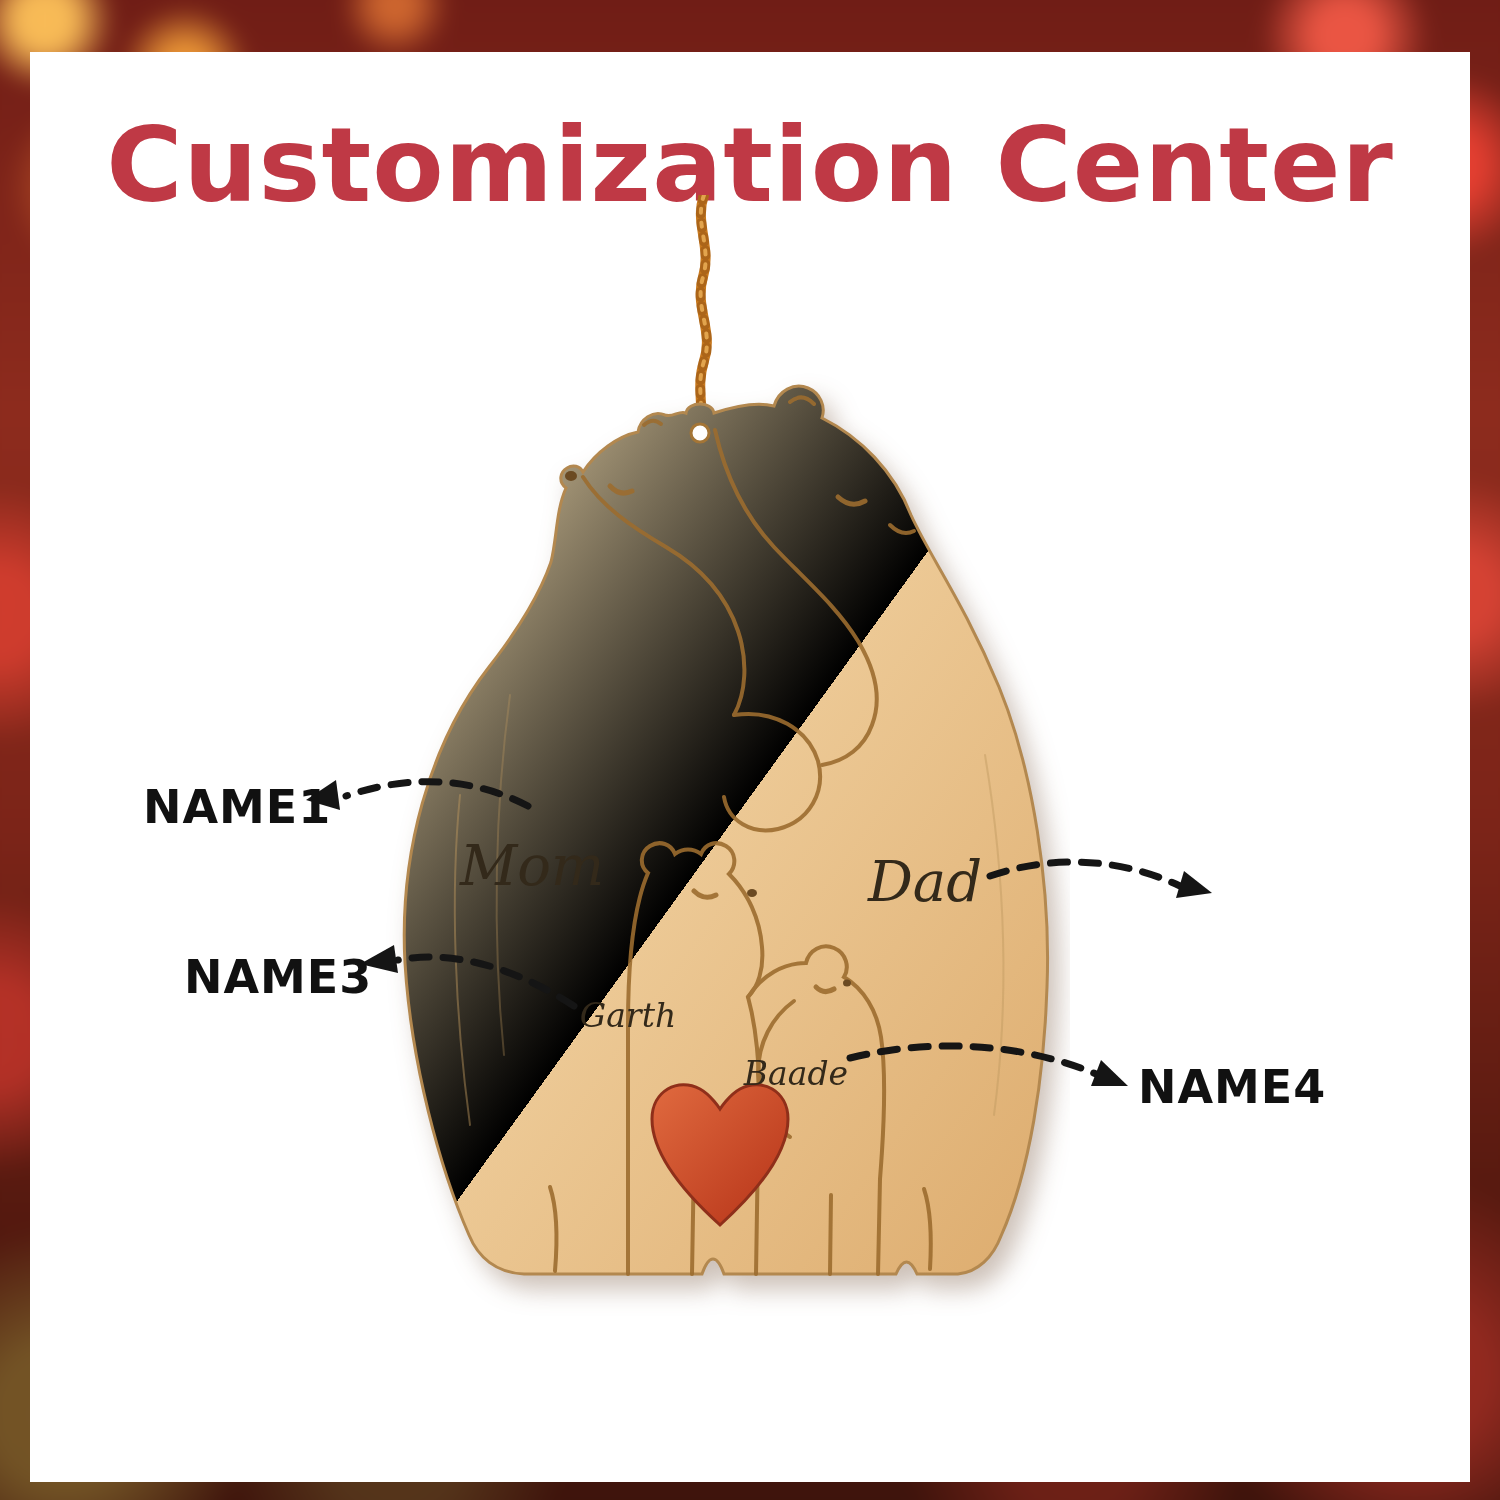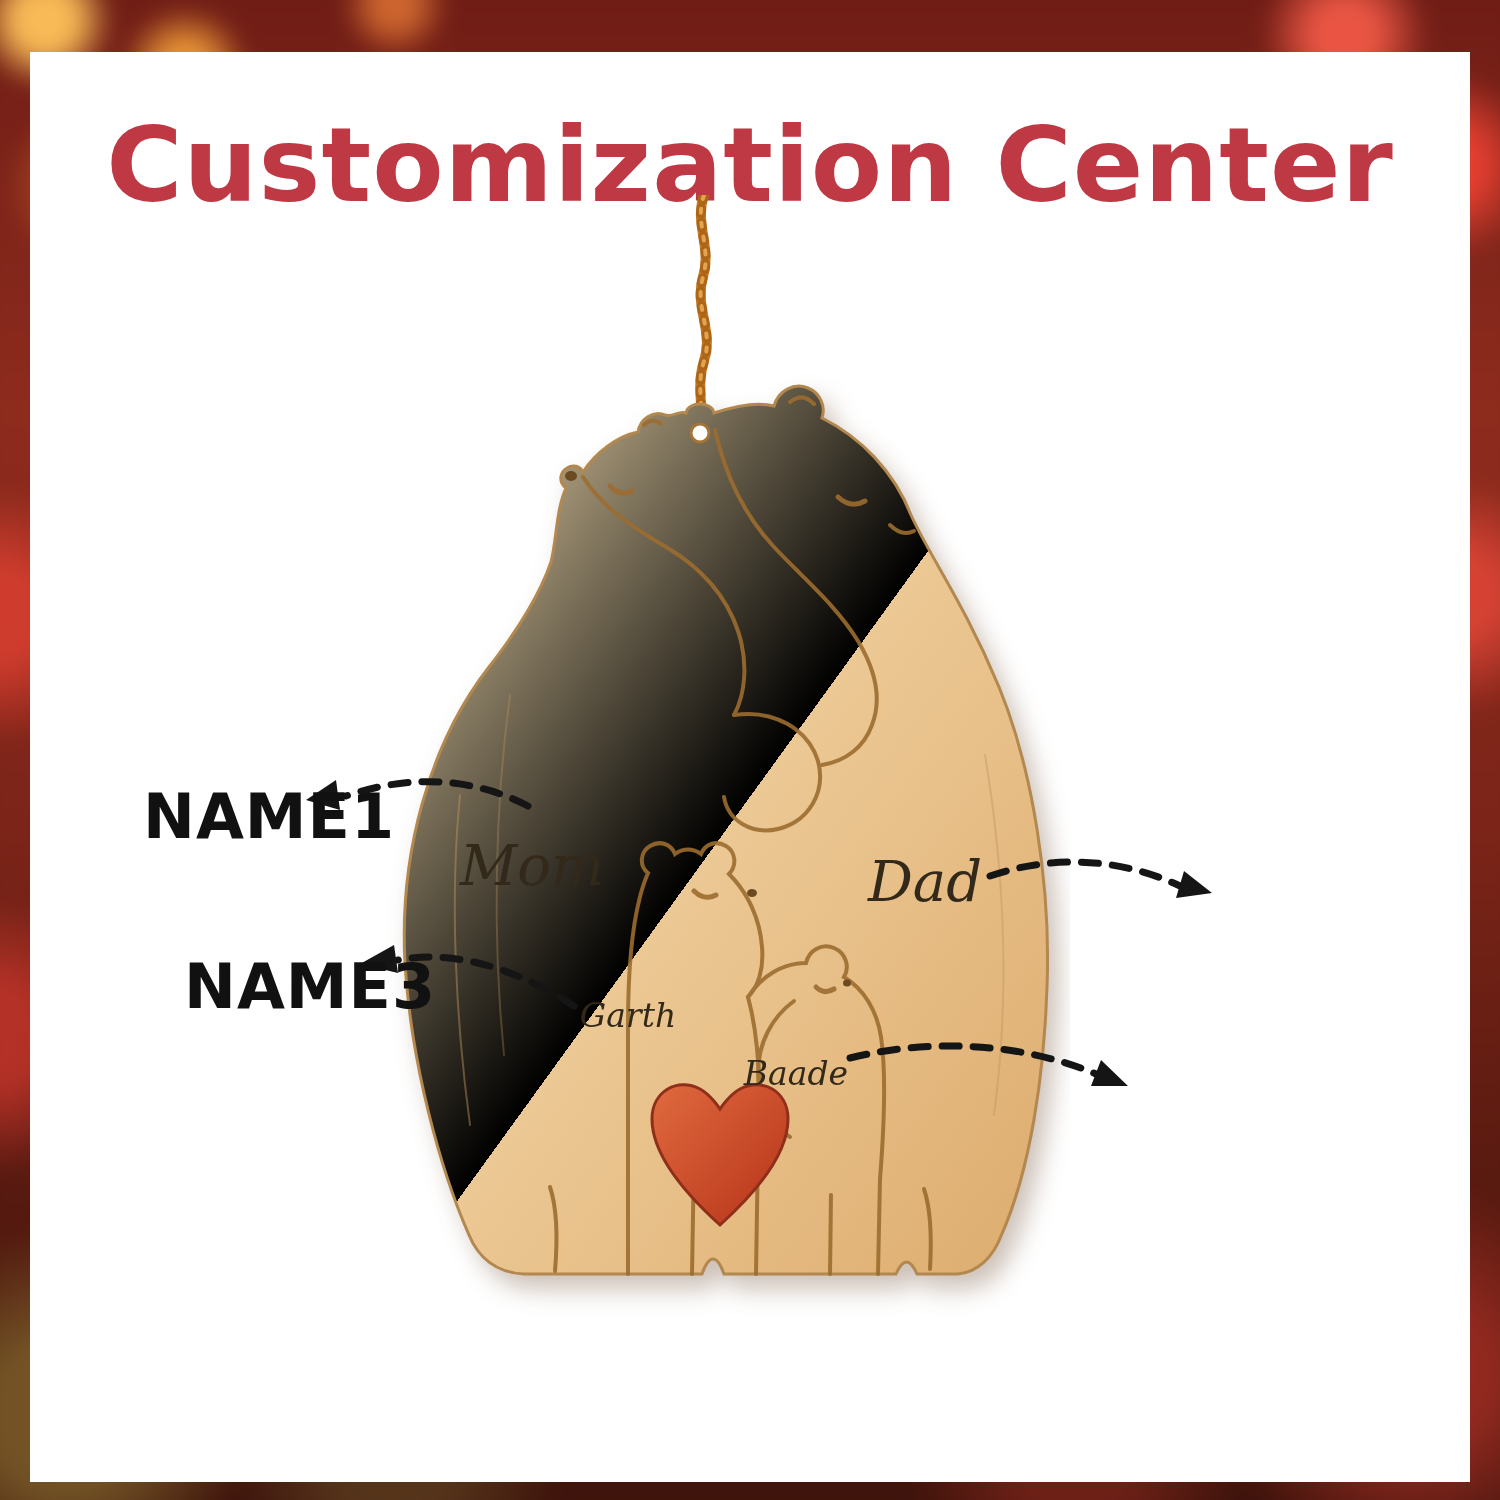--- a/index.html
+++ b/index.html
@@ -30,21 +30,21 @@
 
   .title{position:absolute;left:0;top:52px;width:100%;text-align:center;
          font-size:104px;font-weight:bold;letter-spacing:1px;white-space:nowrap;
          color:#bf3945;font-family:"DejaVu Sans", sans-serif;}
 
   .ornament{position:absolute;left:370px;top:195px;width:700px;height:1130px;}
   .wood-shadow{filter:drop-shadow(10px 14px 12px rgba(90,50,20,.30));}
 
   .arrows{position:absolute;left:0;top:0;width:1500px;height:1500px;pointer-events:none;}
 
-  .callout{position:absolute;font-size:62px;font-weight:800;color:#111111;
+  .callout{position:absolute;font-size:46px;font-weight:800;color:#111111;
            font-family:"DejaVu Sans", sans-serif;letter-spacing:1px;white-space:nowrap;}
   .n1{left:143px;top:780px;}
   .n2{left:1220px;top:868px;}
   .n3{left:184px;top:950px;}
   .n4{left:1138px;top:1060px;}
 
   .wood-name{font-family:"DejaVu Serif", serif;font-style:italic;fill:#33291a;}
 </style>
 </head>
 <body>
@@ -162,13 +162,14 @@
     <g fill="#151515">
       <polygon points="306,800 340,810 336,780"></polygon>
       <polygon points="1212,893 1176,898 1184,871"></polygon>
       <polygon points="360,964 398,973 394,945"></polygon>
       <polygon points="1128,1086 1091,1086 1101,1060"></polygon>
     </g>
   </svg>
 
   <div class="callout n1">NAME1</div>
   <div class="callout n3">NAME3</div>
+  <div class="callout n4">NAME4</div>
 </div>
 
 </body></html>

